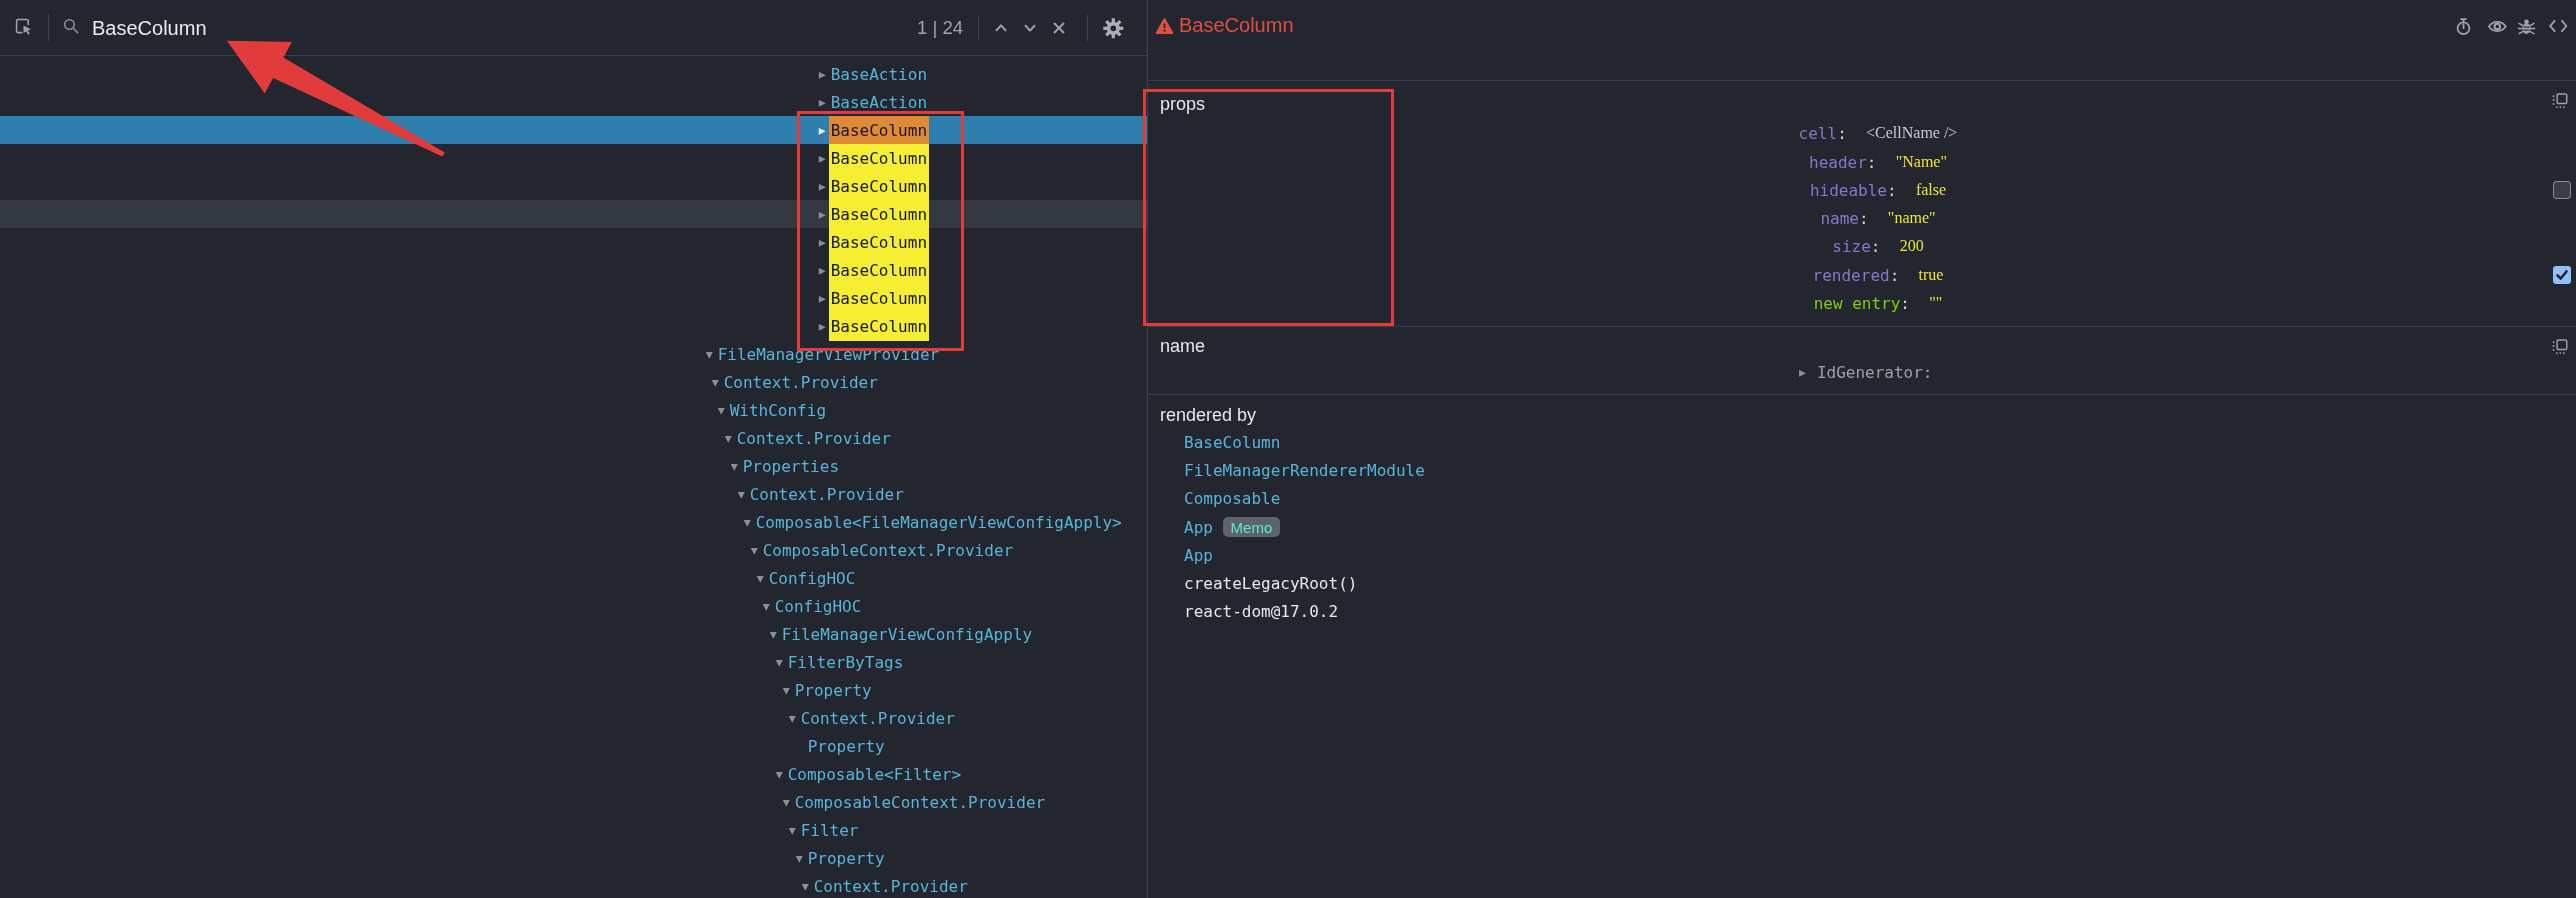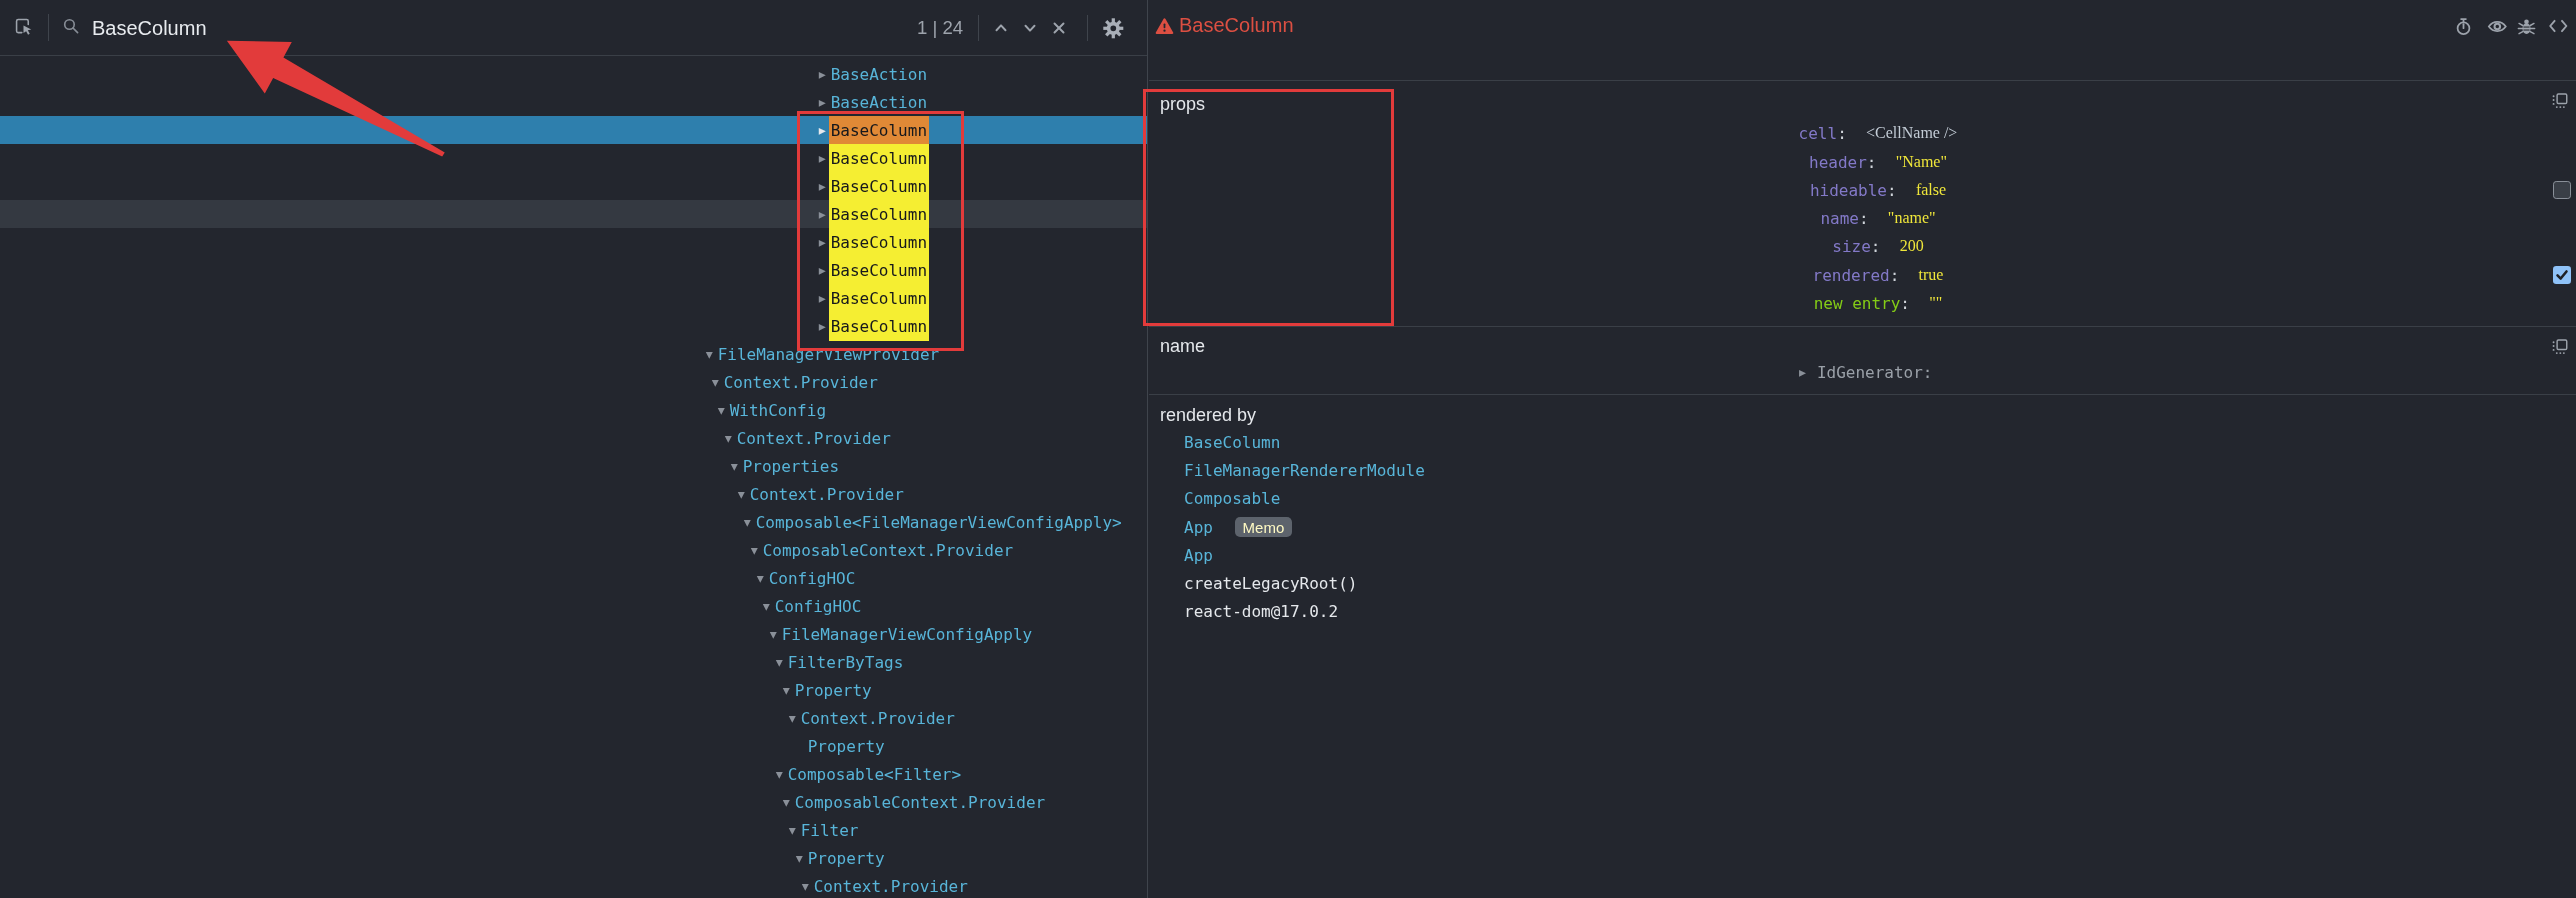--- a/index.html
+++ b/index.html
@@ -47,21 +47,21 @@
   .pkey{color:#8379C8;}
   .pkey.newentry{color:#84cc16;}
   .pcolon{color:#D0D5DB;white-space:pre;}
   .pval{color:#EFE63A;font-family:Liberation Serif, serif;}
   .pval.element{color:#C3CCD6;}
   .hook-arrow{color:#8A9099;font-family:"DejaVu Sans",sans-serif;font-size:14px;width:24.4px;padding-left:6.4px;box-sizing:border-box;display:inline-block;}
   .hook-name{color:#9AA0A8;}
   .rrow{position:absolute;left:0;width:1427px;height:28px;display:flex;align-items:center;padding-left:35px;box-sizing:border-box;}
   .rlink{color:#58B5D9;}
   .rplain{color:#E5E8EC;}
-  .memo-badge{margin-left:22px;background:#5D636C;color:#fef9c3;border-radius:5.1px;
+  .memo-badge{margin-left:10px;background:#5D636C;color:#5eead4;border-radius:5.1px;
               font-family:"Liberation Sans",sans-serif;font-size:15px;padding:1.9px 7.7px;}
   
   .cb{position:absolute;width:18px;height:18px;border-radius:3.2px;box-sizing:border-box;}
   .cb.unchecked{right:5.1px;background:#3A3F47;border:1.9px solid #8A9099;}
   .cb.checked{right:5.1px;background:#8FC2F8;}
   .copy-btn{position:absolute;right:7px;width:18px;height:18px;}
   
   .annot{position:absolute;border:3.2px solid #E23B3B;z-index:5;pointer-events:none;box-sizing:border-box;}
   .annot-svg{position:absolute;left:0;top:0;z-index:6;pointer-events:none;}
   svg.icon{display:block;}

